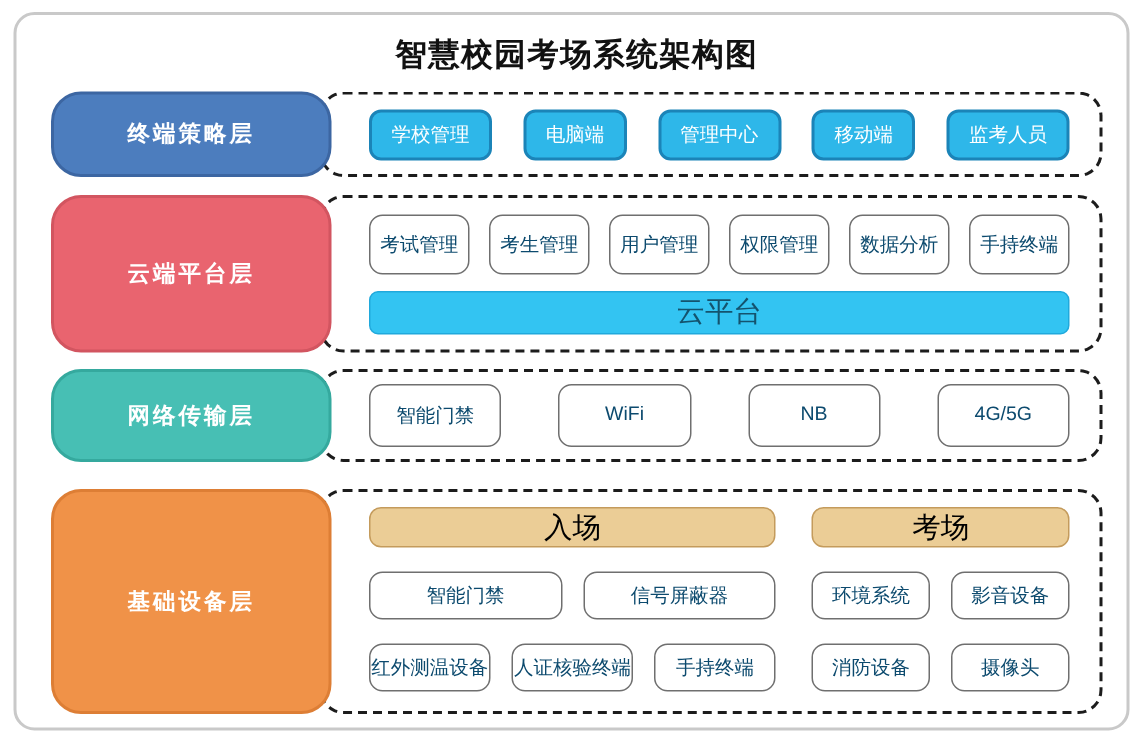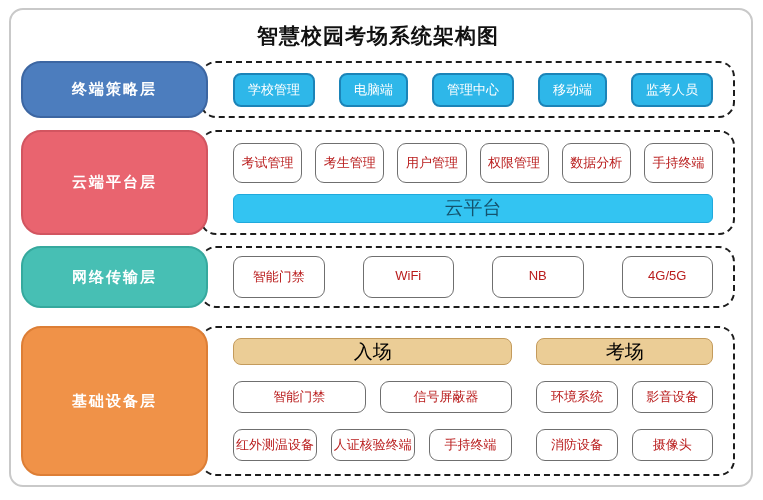--- a/index.html
+++ b/index.html
@@ -1,18 +1,18 @@
 <!DOCTYPE html>
 <html><head>
 <meta charset="utf-8">
 <style>
   html,body{margin:0;padding:0;background:#fff;width:763px;height:500px;overflow:hidden;
     font-family:"Liberation Sans","DejaVu Sans",sans-serif;}
   .frame{position:absolute;left:9px;top:8px;width:744px;height:479px;box-sizing:border-box;
-    border:2px solid #c9c9c9;border-radius:14px;background:#fff;padding:6px 16px 0 10px;}
+    border:2px solid #c9c9c9;border-radius:14px;background:#fff;padding:6px 16px 0 23px;}
   .title{text-align:center;font-size:21px;font-weight:bold;color:#111;padding:6px 0 11px 0;letter-spacing:1px;}
 
   .layer{display:flex;align-items:stretch;position:relative;}
   .label-box{flex:0 0 187px;width:187px;border-radius:20px;display:flex;align-items:center;justify-content:center;
     color:#fff;font-weight:bold;font-size:15px;letter-spacing:2px;z-index:2;box-sizing:border-box;}
   .dash-box{flex:1;margin-left:-8px;border:2px dashed #1c1c1c;border-radius:16px;box-sizing:border-box;
     z-index:1;padding-left:31px;padding-right:20px;}
 
   
   .layer-terminal{height:57px;margin-bottom:12px;}
@@ -21,21 +21,21 @@
   .cyan-row{display:flex;flex:1;justify-content:space-between;align-items:center;}
   .cyan-box{background:#2EB7E9;border:2px solid #1B84B8;border-radius:8px;color:#fff;font-size:13px;
     padding:6px 13px;white-space:nowrap;}
 
   
   .layer-cloud{height:105px;margin-bottom:11px;}
   .label-cloud{background:#E9646F;border:2px solid #D25560;}
   .dash-cloud{display:flex;flex-direction:column;justify-content:center;gap:11px;}
   .white-row{display:flex;gap:13px;}
   .white-box{flex:1;background:#fff;border:1.5px solid #6f6f6f;border-radius:9px;text-align:center;
-    font-size:13px;color:#b91c1c;padding:10px 0;white-space:nowrap;}
+    font-size:13px;color:#0c4a6e;padding:10px 0;white-space:nowrap;}
   .platform-bar{height:27px;background:#33C4F2;border:1px solid #20A9DC;border-radius:6px;
     display:flex;align-items:center;justify-content:center;font-size:19px;color:#14536e;}
 
   
   .layer-network{height:62px;margin-bottom:18px;}
   .label-network{background:#47BFB4;border:2px solid #35A99E;}
   .dash-network{display:flex;align-items:center;}
   .net-row{display:flex;flex:1;gap:38px;}
   .net-row .white-box{padding:11px 0;}
 

